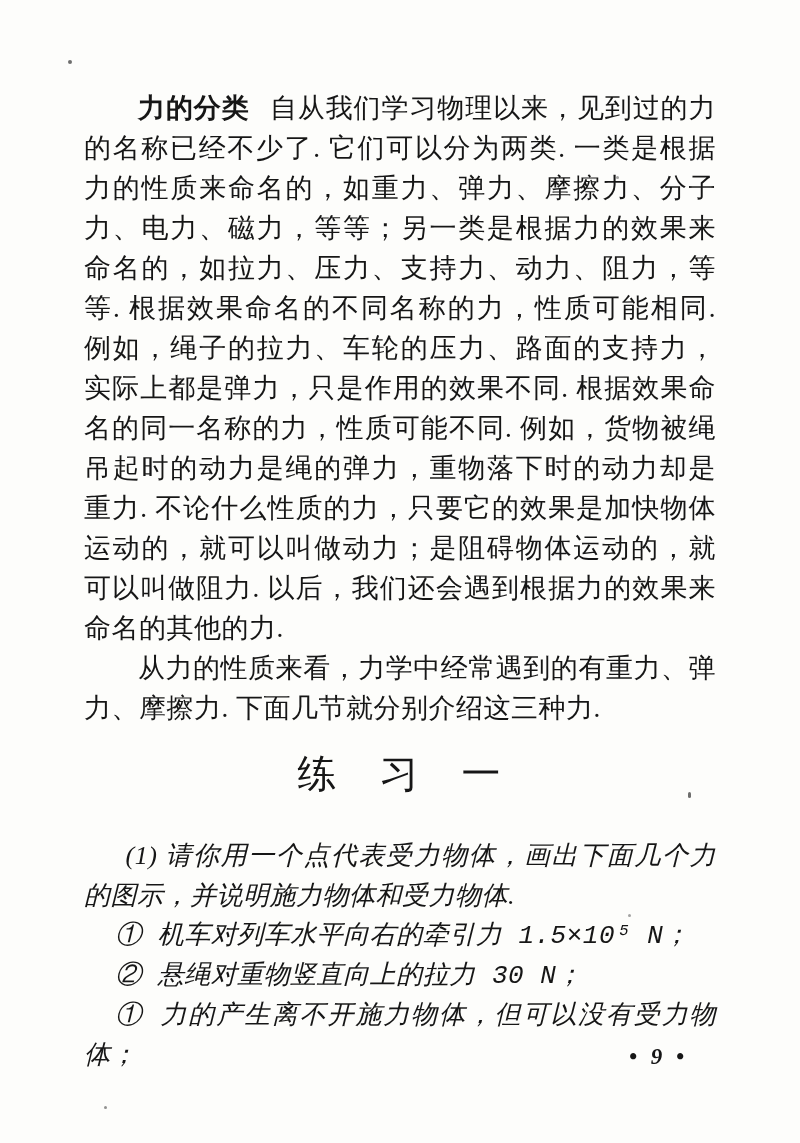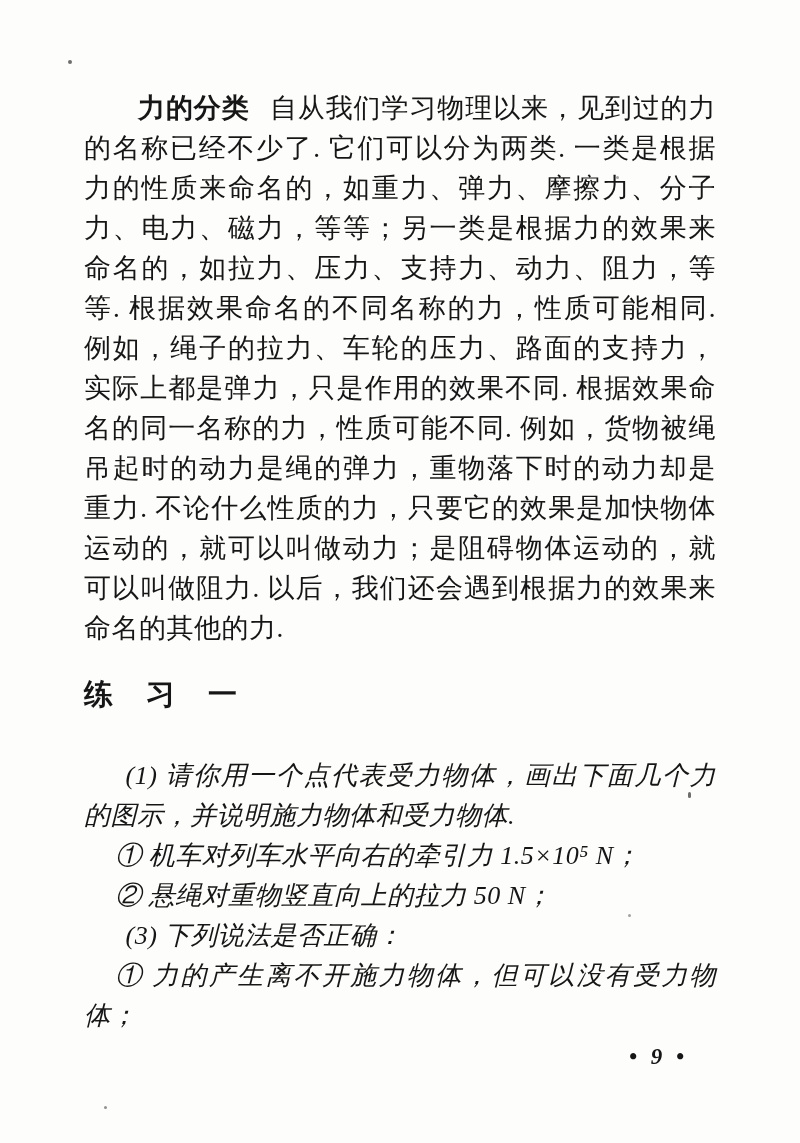--- a/index.html
+++ b/index.html
@@ -27,39 +27,41 @@
     text-justify: inter-character;
     text-indent: 2em;
     letter-spacing: 0.5px;
   }
   .para-lead {
     font-weight: bold;
     margin-right: 0.75em;
   }
   .exercise-heading {
     margin: 26px 0 42px 0;
-    font-size: 29px;
-    font-weight: bold;
+    text-align: center;
+    font-size: 39px;
+    font-weight: normal;
     line-height: 40px;
     letter-spacing: 2px;
   }
   .exercise p {
     margin: 0;
     font-size: 26px;
     line-height: 40px;
     text-align: justify;
     text-justify: inter-character;
     font-style: italic;
     letter-spacing: 0.5px;
   }
   .exercise p.q {
     text-indent: 1.6em;
   }
   .exercise p.sub {
     text-indent: 1.2em;
+    font-family: Liberation Mono, monospace;
   }
   .page-number {
     position: absolute;
     top: 1044px;
     right: 112px;
     font-size: 23px;
     font-weight: bold;
     font-style: italic;
     letter-spacing: 4px;
   }
@@ -77,29 +79,29 @@
 </style>
 </head>
 <body>
 
 <div class="page">
 
   <div class="content">
 
     <div class="body-text">
       <p><span class="para-lead">力的分类</span><span>自从我们学习物理以来，见到过的力的名称已经不少了. 它们可以分为两类. 一类是根据力的性质来命名的，如重力、弹力、摩擦力、分子力、电力、磁力，等等；另一类是根据力的效果来命名的，如拉力、压力、支持力、动力、阻力，等等. 根据效果命名的不同名称的力，性质可能相同. 例如，绳子的拉力、车轮的压力、路面的支持力，实际上都是弹力，只是作用的效果不同. 根据效果命名的同一名称的力，性质可能不同. 例如，货物被绳吊起时的动力是绳的弹力，重物落下时的动力却是重力. 不论什么性质的力，只要它的效果是加快物体运动的，就可以叫做动力；是阻碍物体运动的，就可以叫做阻力. 以后，我们还会遇到根据力的效果来命名的其他的力.</span></p>
+      <p>从力的性质来看，力学中经常遇到的有重力、弹力、摩擦力. 下面几节就分别介绍这三种力.</p>
     </div>
 
     <h2 class="exercise-heading">练　习　一</h2>
 
     <div class="exercise">
       <p class="q">(1) 请你用一个点代表受力物体，画出下面几个力的图示，并说明施力物体和受力物体.</p>
       <p class="sub">① 机车对列车水平向右的牵引力 1.5×10⁵ N；</p>
-      <p class="sub">② 悬绳对重物竖直向上的拉力 50 N；</p>
-      <p class="q">(3) 下列说法是否正确：</p>
+      <p class="sub">② 悬绳对重物竖直向上的拉力 30 N；</p>
       <p class="sub">① 力的产生离不开施力物体，但可以没有受力物体；</p>
     </div>
 
   </div>
 
   <div class="page-number">• 9 •</div>
 
   <span class="speck s1"></span>
   <span class="speck s2"></span>
   <span class="speck s3"></span>

